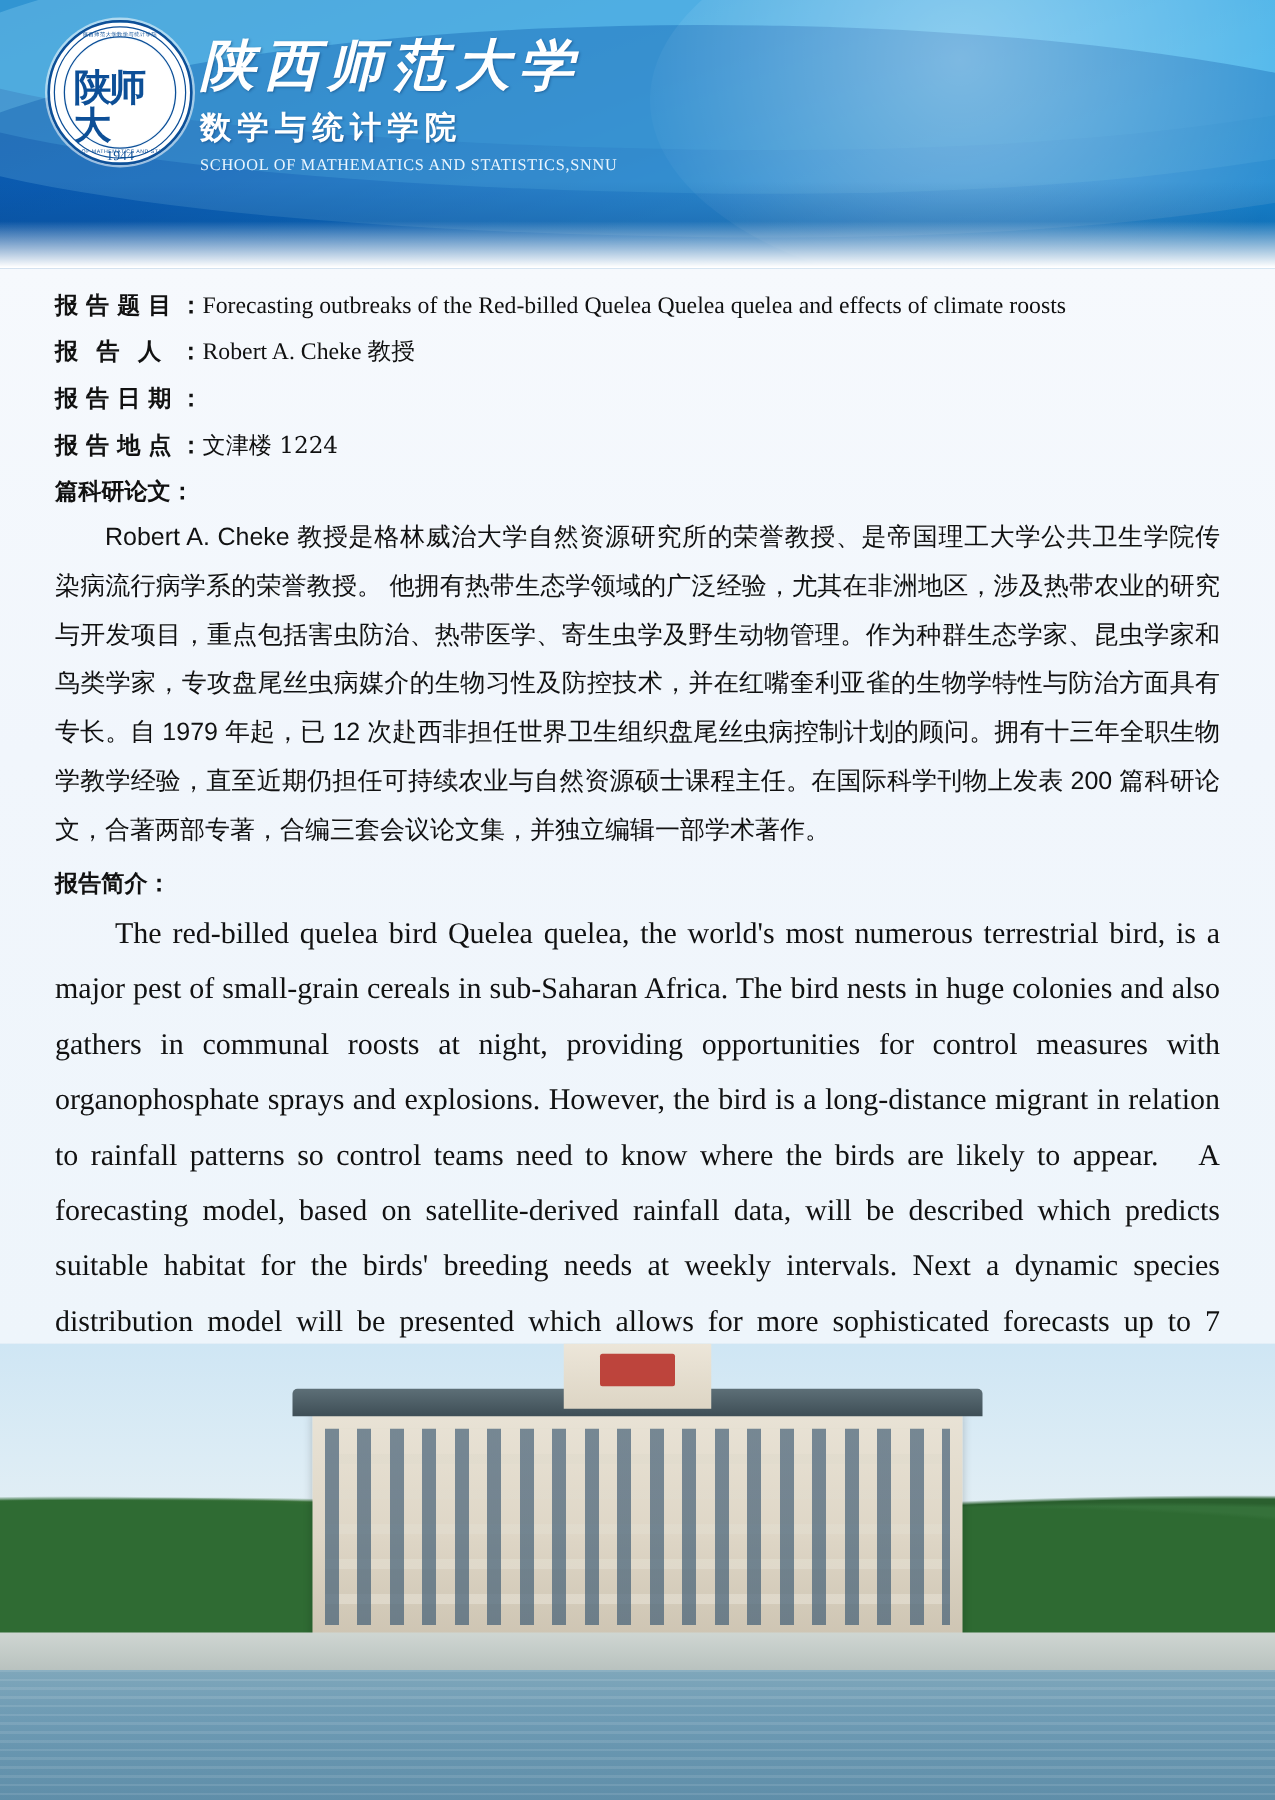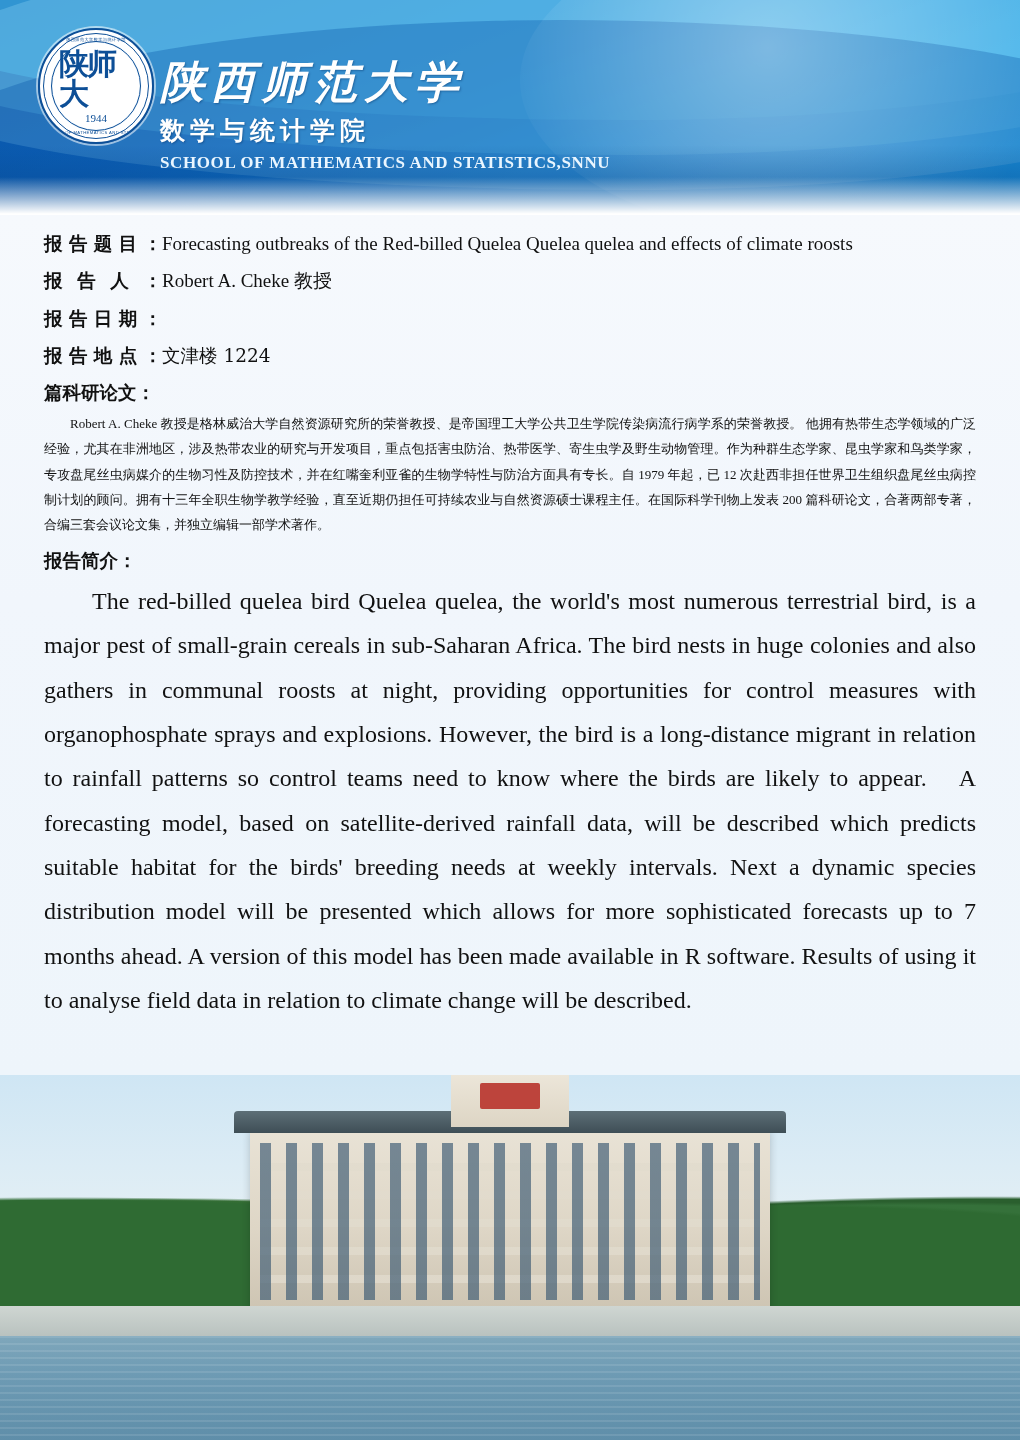--- a/index.html
+++ b/index.html
@@ -52,27 +52,27 @@
     background: linear-gradient(180deg, rgba(6,63,128,0) 0%, rgba(6,63,128,.55) 100%);
   }
   .hdr-fade {
     position:absolute; left:0; bottom:-2px; width:100%; height:40px;
     background: linear-gradient(180deg, rgba(255,255,255,0) 0%, #ffffff 92%);
   }
 
   
   .seal {
     position: absolute;
-    left: 38px; top: 28px;
+    left: 38px; top: 16px;
     width: 112px; height: 112px;
     border-radius: 50%;
     background: radial-gradient(circle at 50% 50%, #ffffff 0 54%, #e9f3fb 56%, #ffffff 58%);
     border: 2px solid #0d4f97;
     box-shadow: 0 0 0 2px rgba(255,255,255,.55);
-    display: flex; align-items: center; justify-content: center;
+    display: flex; align-items: flex-end; justify-content: center;
     overflow: hidden;
   }
   .seal .ring-text {
     position: absolute; inset: 3px;
     border-radius: 50%;
     border: 1px solid #0d4f97;
   }
   .seal .ring-text2 {
     position: absolute; inset: 11px;
     border-radius: 50%;
@@ -104,46 +104,44 @@
     position:absolute; top: 7px; left:0; right:0;
     text-align:center; font-size: 4.2px; letter-spacing:.4px;
     color:#0d4f97; font-family:"Liberation Sans", sans-serif;
     white-space: nowrap;
   }
 
   .brand {
     position: absolute;
     left: 160px; top: 28px;
     color: #ffffff;
-    margin-top: 29px;
   }
   .brand-cn {
     font-family: "DejaVu Serif", serif;
     font-size: 44px;
     font-weight: 700;
     letter-spacing: 7px;
     font-style: italic;
     text-shadow: 1px 1px 2px rgba(0,40,90,.4);
     line-height: 1.15;
   }
   .brand-sub {
     font-family: "DejaVu Serif", serif;
     font-size: 25px;
     font-weight: 700;
     letter-spacing: 5px;
     margin-top: 6px;
     text-shadow: 1px 1px 2px rgba(0,40,90,.4);
   }
   .brand-en {
     font-family: "Liberation Serif", serif;
-    font-size: 17px;
+    font-size: 13px;
     letter-spacing: .6px;
     margin-top: 6px;
     color: #eaf6ff;
-    font-weight: bold;
   }
 
   
   .content {
     position: absolute;
     left: 0; top: 215px;
     width: 1020px;
     height: 860px;
     background: linear-gradient(180deg, #f6f9fd 0%, #f1f6fc 45%, #eef5fb 100%);
     padding: 16px 44px 0 44px;
@@ -174,22 +172,22 @@
   .meta-value.cn { font-family: "DejaVu Serif", serif; font-size: 18.5px; }
 
   .sec-title {
     font-family: "DejaVu Serif", serif;
     font-weight: 700;
     font-size: 18.5px;
     color: #111;
     margin: 10px 0 6px 0;
   }
   .para {
-    font-family: Liberation Serif, serif;
-    font-size: 13px;
+    font-family: Liberation Sans, sans-serif;
+    font-size: 20px;
     line-height: 1.95;
     color: #111;
     text-align: justify;
     text-indent: 2em;
     margin: 0 0 4px 0;
     hyphens: none;
   }
   .para.en {
     font-family: "Liberation Serif", serif;
     font-size: 24px;

